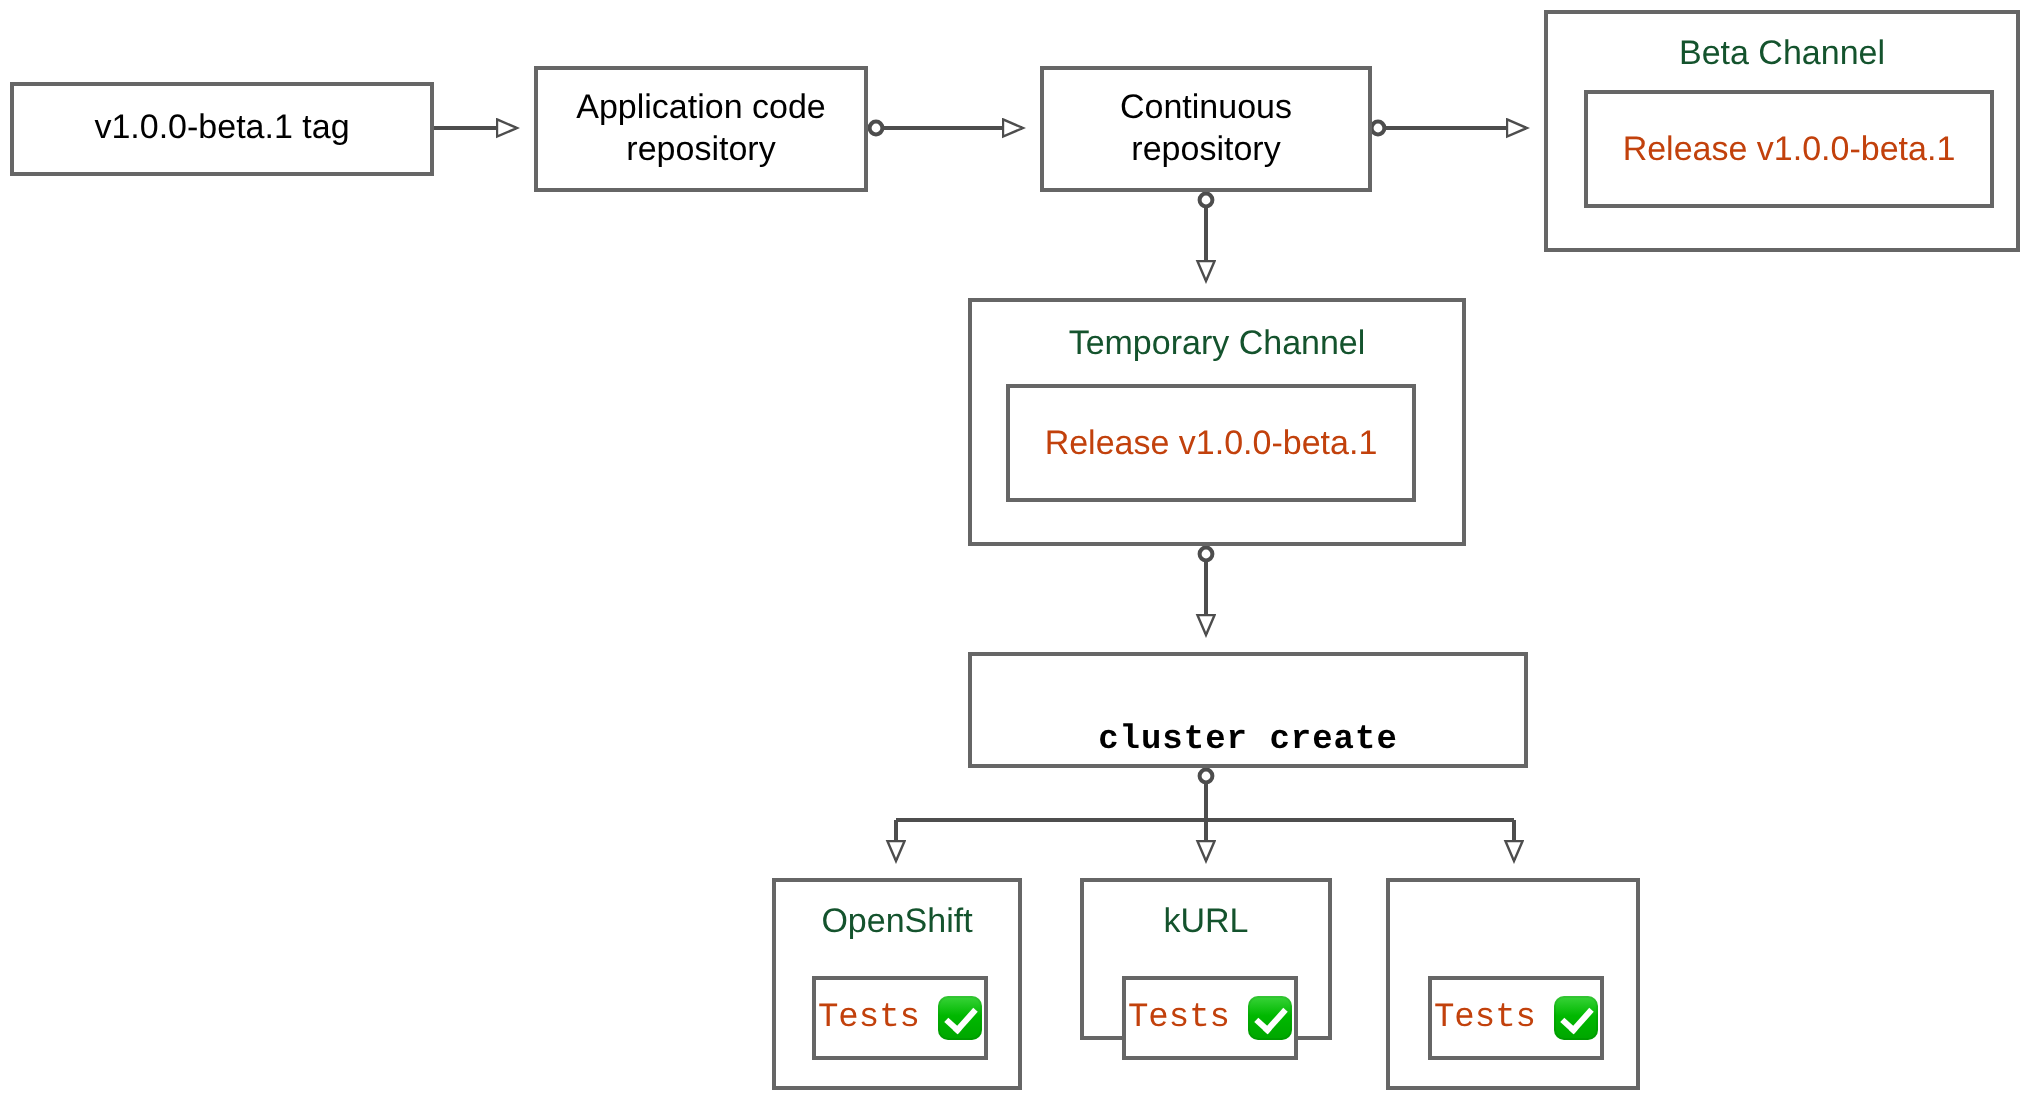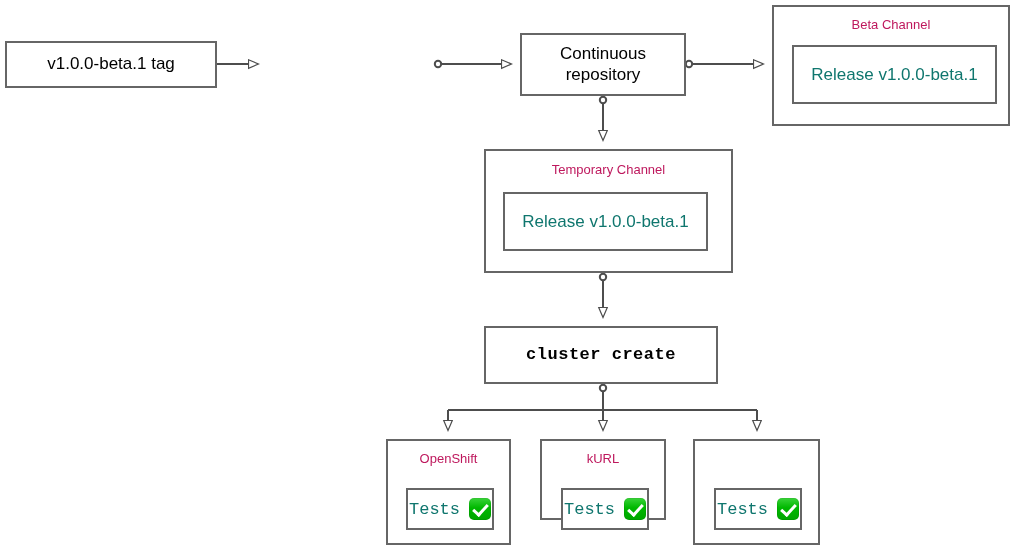--- a/index.html
+++ b/index.html
@@ -48,33 +48,33 @@
     box-sizing: border-box;
     border: 2px solid #666666;
     background: #ffffff;
     z-index: 2;
   }
   .container-title {
     position: absolute;
     left: 0;
     right: 0;
     text-align: center;
-    color: #be185d;
-    font-size: 13px;
+    color: #14532d;
+    font-size: 17px;
     line-height: 1.2;
   }
   .inner-box {
     position: absolute;
     box-sizing: border-box;
     border: 2px solid #666666;
     background: #ffffff;
     display: flex;
     align-items: center;
     justify-content: center;
-    color: #0f766e;
+    color: #c2410c;
     font-size: 17px;
   }
   .test-inner {
     gap: 9px;
     font-family: Liberation Mono, monospace;
   }
   .check-icon {
     display: inline-block;
     width: 22px;
     height: 22px;
@@ -133,40 +133,43 @@
       <line x1="448" y1="410" x2="448" y2="430" marker-end="url(#openarrow)"></line>
       <line x1="603" y1="410" x2="603" y2="430" marker-end="url(#openarrow)"></line>
       <line x1="757" y1="410" x2="757" y2="430" marker-end="url(#openarrow)"></line>
     </g>
   </svg>
 
   <div class="node" style="left:5px; top:41px; width:212px; height:47px;">
     <span>v1.0.0-beta.1 tag</span>
   </div>
 
+  <div class="node" style="left:267px; top:33px; width:167px; height:63px; padding:0 10px;">
+    <span>Application code repository</span>
+  </div>
 
   <div class="node" style="left:520px; top:33px; width:166px; height:63px; padding:0 10px;">
     <span>Continuous repository</span>
   </div>
 
   <div class="container-node" style="left:772px; top:5px; width:238px; height:121px;">
     <div class="container-title" style="top:10px;">Beta Channel</div>
     <div class="inner-box" style="left:18px; top:38px; width:205px; height:59px;">
       <span>Release v1.0.0-beta.1</span>
     </div>
   </div>
 
   <div class="container-node" style="left:484px; top:149px; width:249px; height:124px;">
     <div class="container-title" style="top:11px;">Temporary Channel</div>
     <div class="inner-box" style="left:17px; top:41px; width:205px; height:59px;">
       <span>Release v1.0.0-beta.1</span>
     </div>
   </div>
 
-  <div class="node mono" style="left:484px; top:326px; width:234px; height:58px;">
+  <div class="node mono" style="left:484px; top:326px; width:280px; height:58px;align-items:flex-end;">
     <span>cluster create</span>
   </div>
 
   <div class="container-node" style="left:386px; top:439px; width:125px; height:106px;">
     <div class="container-title" style="top:10px;">OpenShift</div>
     <div class="inner-box test-inner" style="left:18px; top:47px; width:88px; height:42px;">
       <span>Tests</span>
       <span class="check-icon"></span>
     </div>
   </div>

